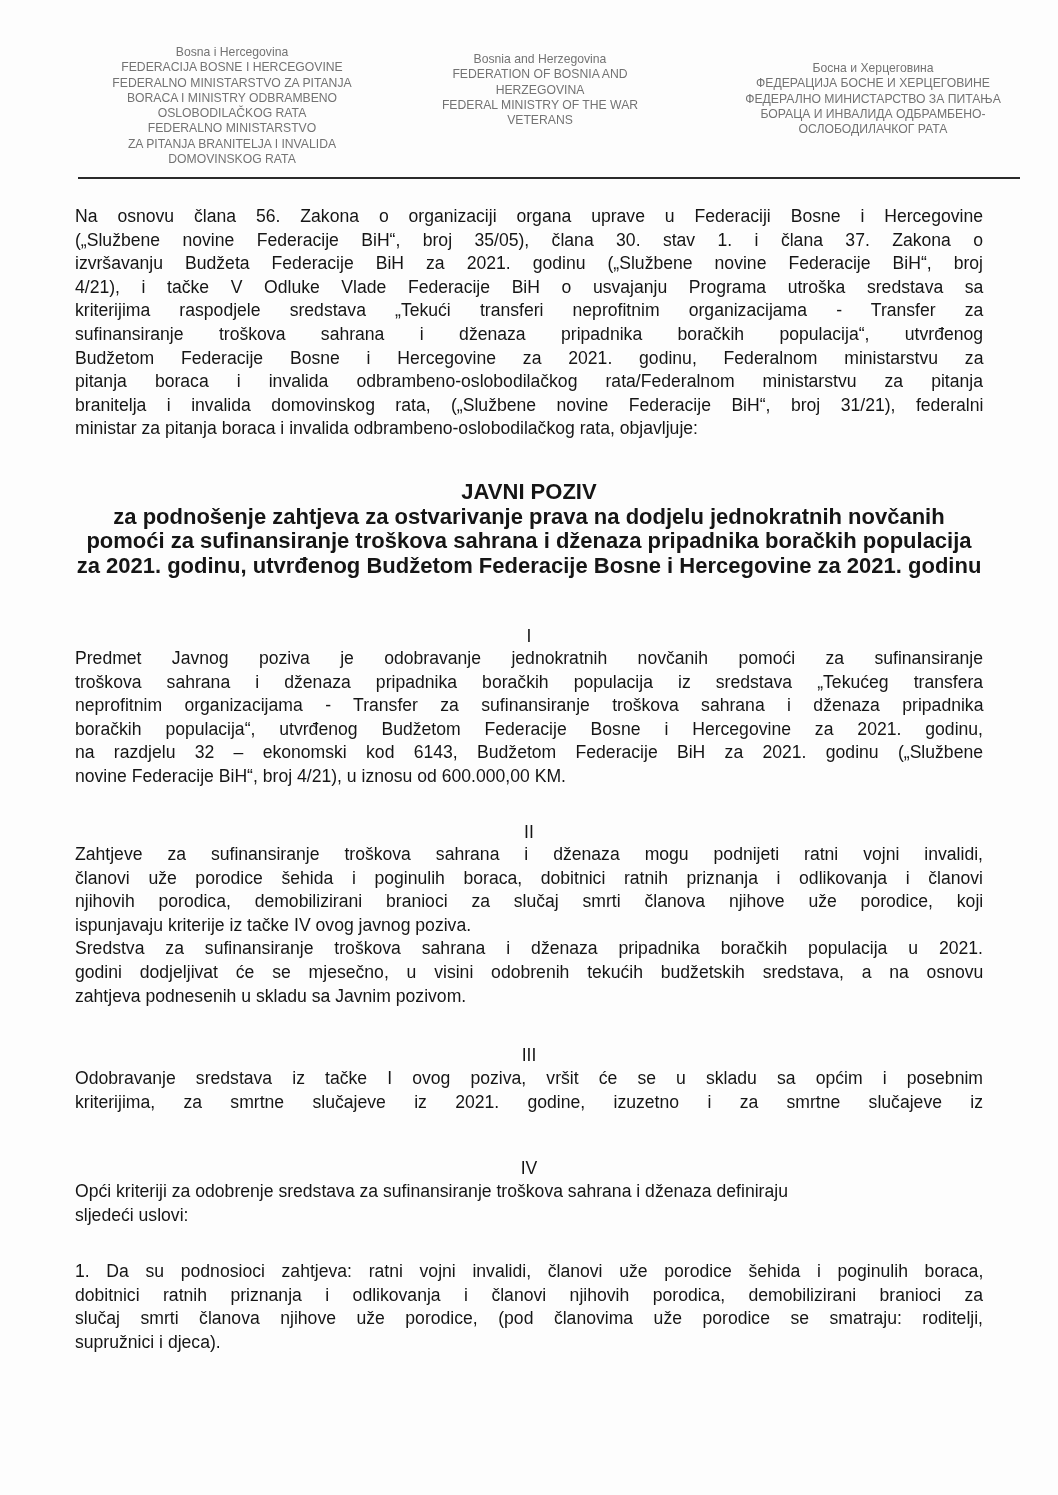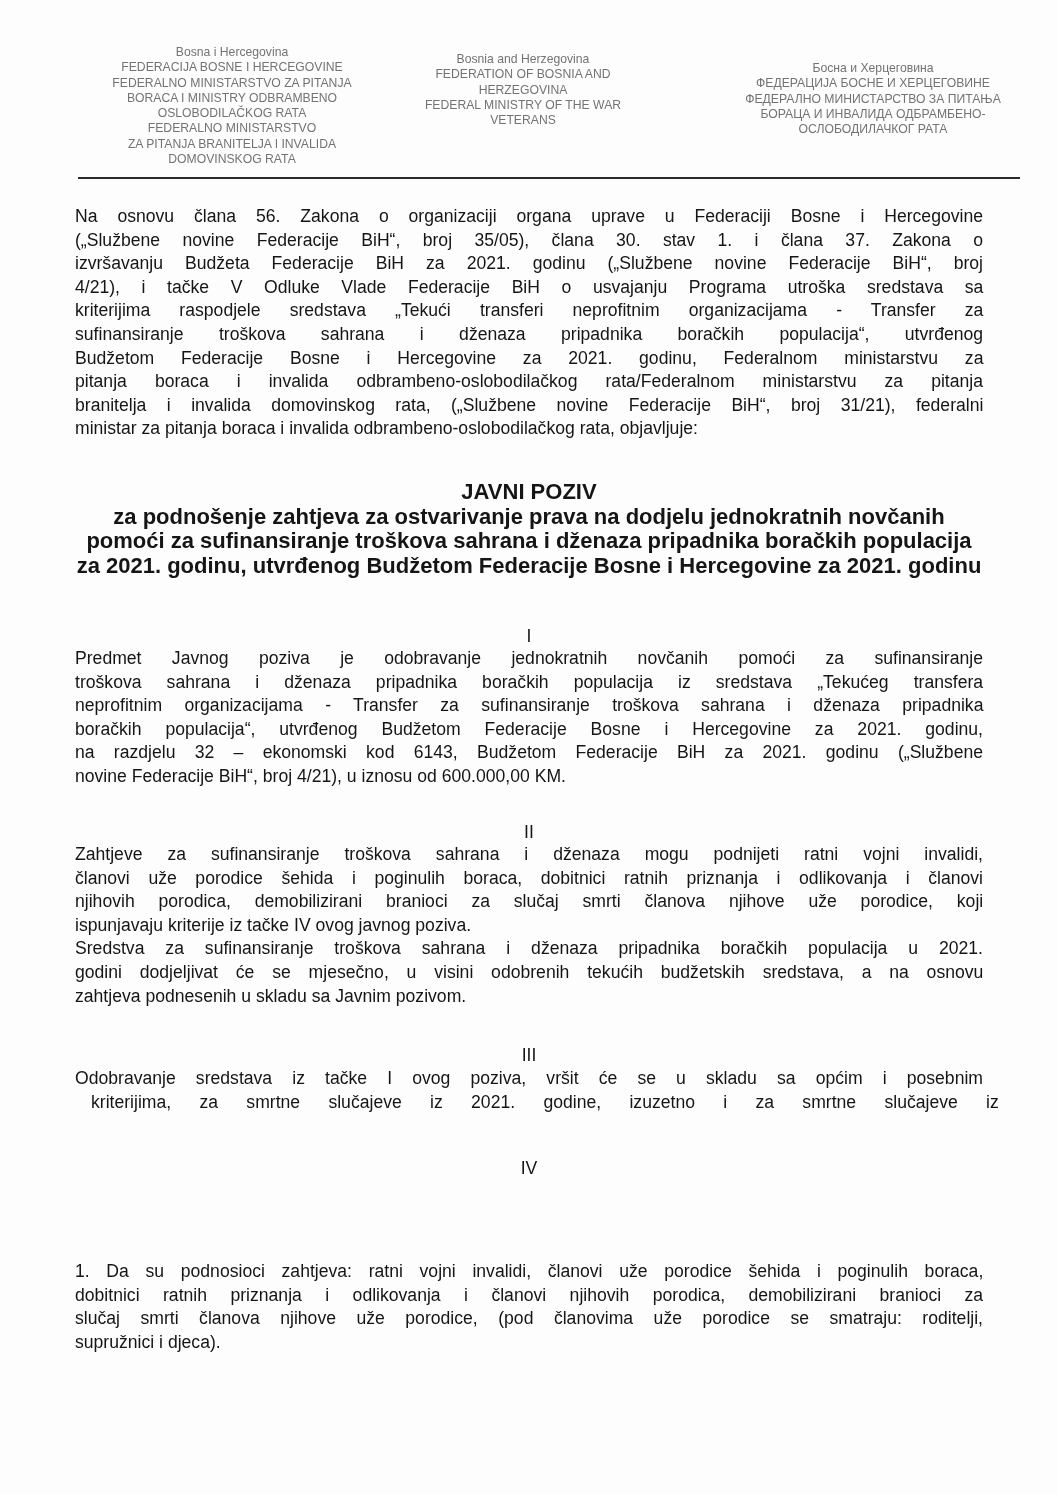--- a/index.html
+++ b/index.html
@@ -1,21 +1,21 @@
 <!DOCTYPE html>
 <html><head>
 <meta charset="utf-8">
 <style>
   html, body { margin: 0; padding: 0; background: #ffffff; }
   body { width: 1058px; height: 1495px; position: relative; overflow: hidden; color: #1a1a1a; }
   .page { position: absolute; left: 0; top: 0; width: 1058px; height: 1495px; background: #fdfdfd; }
 
   .hdr-col { position: absolute; text-align: center; font-family: "Liberation Sans", sans-serif; font-size: 12.2px; line-height: 15.3px; color: #737373; }
   .hdr-left { left: 82px; width: 300px; top: 45px; }
-  .hdr-mid { left: 403px; width: 240px; top: 52px; }
+  .hdr-mid { left: 420px; width: 240px; top: 52px; }
   .hdr-right { left: 718px; width: 310px; top: 61px; }
   .hdr-col div { white-space: nowrap; }
 
   .rule { position: absolute; left: 78px; top: 177px; width: 942px; height: 0; border-top: 2px solid #2a2a2a; }
 
   .body-text { position: absolute; left: 75px; width: 908px; font-family: "Liberation Sans", sans-serif; font-size: 17.6px; line-height: 23.6px; color: #151515; text-align: justify; text-align-last: left; }
   .body-text .ln { display: block; white-space: nowrap; text-align-last: justify; }
   .body-text .ln.last { text-align-last: left; }
 
   .title-block { position: absolute; left: 75px; width: 908px; top: 480px; text-align: center; font-family: "Liberation Sans", sans-serif; font-weight: bold; font-size: 22px; line-height: 24.5px; color: #151515; }
@@ -105,24 +105,28 @@
     <span class="ln" style="display: block; word-spacing: 18.9091px;">njihovih porodica, demobilizirani branioci za slučaj smrti članova njihove uže porodice, koji</span>
     <span class="ln last">ispunjavaju kriterije iz tačke IV ovog javnog poziva.</span>
     <span class="ln" style="display: block; word-spacing: 16px;">Sredstva za sufinansiranje troškova sahrana i dženaza pripadnika boračkih populacija u 2021.</span>
     <span class="ln" style="display: block; word-spacing: 12.9231px;">godini dodjeljivat će se mjesečno, u visini odobrenih tekućih budžetskih sredstava, a na osnovu</span>
     <span class="ln last">zahtjeva podnesenih u skladu sa Javnim pozivom.</span>
   </div>
 
   <div class="sec-num" id="sec-3-num">III</div>
   <div class="body-text" id="p-3">
     <span class="ln" style="display: block; word-spacing: 15.2px;">Odobravanje sredstava iz tačke I ovog poziva, vršit će se u skladu sa općim i posebnim</span>
-    <span class="ln" style="display: block; word-spacing: 23.4167px; margin-left: 16px;">kriterijima, za smrtne slučajeve iz 2021. godine, izuzetno i za smrtne slučajeve iz</span>
+    <span class="ln" style="display: block; word-spacing: 23.4167px;">kriterijima, za smrtne slučajeve iz 2021. godine, izuzetno i za smrtne slučajeve iz</span>
   </div>
 
   <div class="sec-num" id="sec-4-num">IV</div>
+  <div class="body-text" id="p-4">
+    <span class="ln last">Opći kriteriji za odobrenje sredstava za sufinansiranje troškova sahrana i dženaza definiraju</span>
+    <span class="ln last">sljedeći uslovi:</span>
+  </div>
   <div class="body-text" id="p-5">
     <span class="ln" style="display: block; word-spacing: 11.7857px;">1. Da su podnosioci zahtjeva: ratni vojni invalidi, članovi uže porodice šehida i poginulih boraca,</span>
     <span class="ln" style="display: block; word-spacing: 18.5455px;">dobitnici ratnih priznanja i odlikovanja i članovi njihovih porodica, demobilizirani branioci za</span>
     <span class="ln" style="display: block; word-spacing: 15.5833px;">slučaj smrti članova njihove uže porodice, (pod članovima uže porodice se smatraju: roditelji,</span>
     <span class="ln last">supružnici i djeca).</span>
   </div>
 
 </div>
 
 </body></html>

